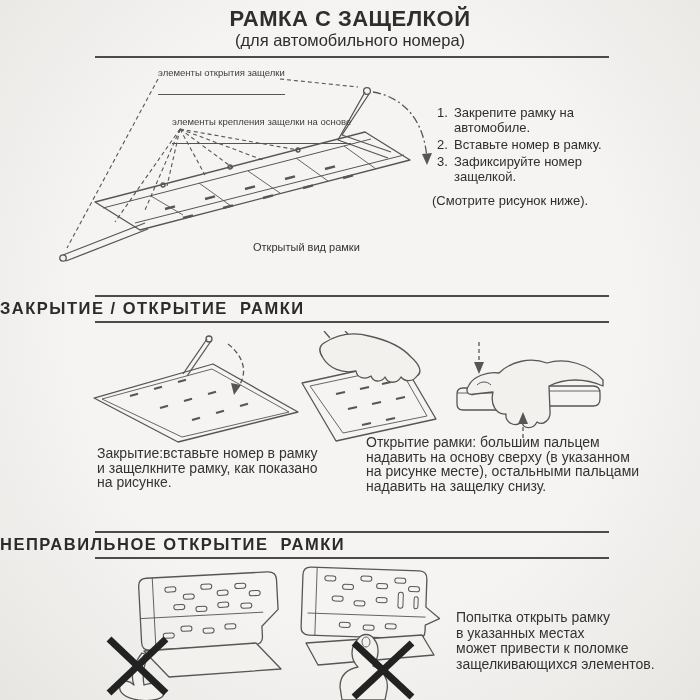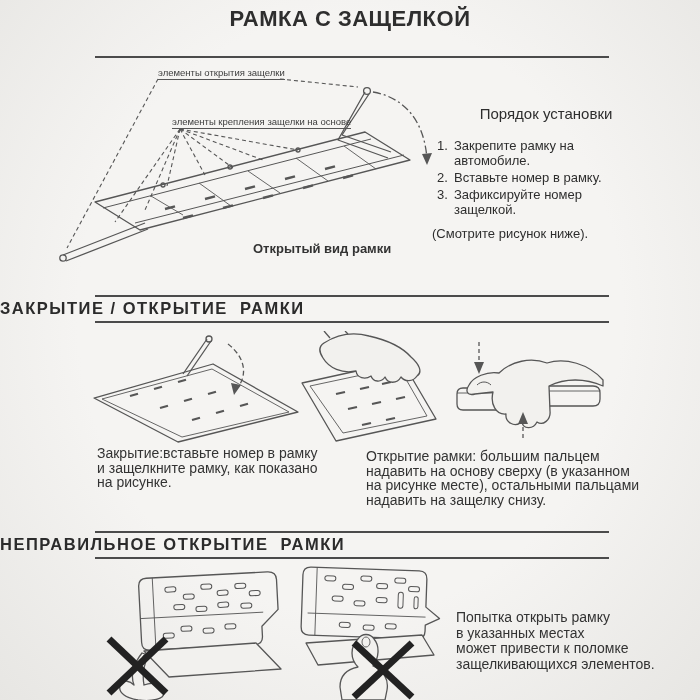--- a/index.html
+++ b/index.html
@@ -5,38 +5,39 @@
   html,body{margin:0;padding:0;background:#e9e8e5;}
   .page{position:relative;width:700px;height:700px;overflow:hidden;
         background:radial-gradient(ellipse at 50% 45%, #f5f4f2 55%, #e7e6e3 100%);
         font-family:"Liberation Sans", sans-serif;color:#2e2e2e;}
   .title{position:absolute;top:6px;left:0;width:700px;text-align:center;
          font-size:22px;font-weight:bold;letter-spacing:.5px;}
   .subtitle{position:absolute;top:31px;left:0;width:700px;text-align:center;font-size:16.5px;}
   .rule{position:absolute;left:95px;width:514px;height:2px;background:#4b4b4b;}
   .abs{position:absolute;}
   .dlabel{position:absolute;font-size:9.5px;color:#3d3d3d;border-bottom:1px solid #555;
-          padding-bottom:1px;white-space:nowrap;}
-  .caption{position:absolute;font-size:13px;color:#333;font-weight:bold;}
+          padding-bottom:16px;white-space:nowrap;}
+  .caption{position:absolute;font-size:11px;color:#333;}
   .install{position:absolute;left:437px;top:105px;width:218px;}
   .install-h{text-align:center;font-size:15px;margin:0 0 16px 0;}
   .step{display:flex;font-size:13px;line-height:15px;margin-bottom:2px;}
   .num{width:17px;flex:none;}
   .pre{white-space:pre-line;}
   .note{font-size:13px;margin-top:9px;margin-left:-5px;}
   .sec-h{position:absolute;left:0;width:700px;font-weight:bold;
          font-size:16.5px;letter-spacing:1.5px;white-space:pre;color:#2b2b2b;}
   .body{position:absolute;font-size:14px;line-height:14.5px;color:#333;}
 </style>
 </head>
 <body>
 
 <div class="page">
 
   <div class="title">РАМКА С ЗАЩЕЛКОЙ</div>
+  <div class="subtitle">(для автомобильного номера)</div>
   <div class="rule" style="top:56px"></div>
 
   <svg class="abs" style="left:55px;top:62px" width="390" height="200" viewBox="0 0 390 200">
     <g fill="none" stroke="#565656" stroke-width="1.3" stroke-linejoin="round">
       <g stroke-dasharray="4 3" stroke-width="1.1">
         <path d="M103,17 L12,186"></path>
         <path d="M225,17 L303,25"></path>
         <path d="M125,67 L60,160"></path>
         <path d="M125,67 L90,148"></path>
         <path d="M125,67 L112,124"></path>
@@ -85,21 +86,20 @@
         <circle cx="312" cy="29" r="3.4"></circle>
       </g>
     </g>
   </svg>
 
   <span class="dlabel" style="left:158px;top:67px">элементы открытия защелки</span>
   <span class="dlabel" style="left:172px;top:116px">элементы крепления защелки на основе</span>
   <span class="caption" style="left:253px;top:241px">Открытый вид рамки</span>
 
   <div class="install">
-    <div class="install-h">Порядок установки</div>
     <div class="step">
       <span class="num">1.</span>
       <span class="pre">Закрепите рамку на
 автомобиле.</span>
     </div>
     <div class="step">
       <span class="num">2.</span>
       <span class="pre">Вставьте номер в рамку.</span>
     </div>
     <div class="step">
@@ -186,21 +186,21 @@
       <g>
         <path d="M70,102 L70,86" stroke-dasharray="4 3"></path>
         <polygon points="65,88 75,88 70,76" fill="#565656" stroke="none"></polygon>
       </g>
     </g>
   </svg>
 
   <div class="body pre" style="left:97px;top:446px;width:265px">Закрытие:вставьте номер в рамку
 и защелкните рамку, как показано
 на рисунке.</div>
-  <div class="body pre" style="left:366px;top:449px;width:290px">Открытие рамки: большим пальцем
+  <div class="body pre" style="left:366px;top:435px;width:290px">Открытие рамки: большим пальцем
 надавить на основу сверху (в указанном
 на рисунке месте), остальными пальцами
 надавить на защелку снизу.</div>
 
   <div class="rule" style="top:531px"></div>
   <div class="sec-h" style="top:535px">НЕПРАВИЛЬНОЕ ОТКРЫТИЕ  РАМКИ</div>
   <div class="rule" style="top:557px"></div>
 
   <svg class="abs" style="left:84px;top:565px" width="205" height="135" viewBox="0 0 205 135">
     <g fill="none" stroke="#565656" stroke-width="1.3" stroke-linejoin="round">

